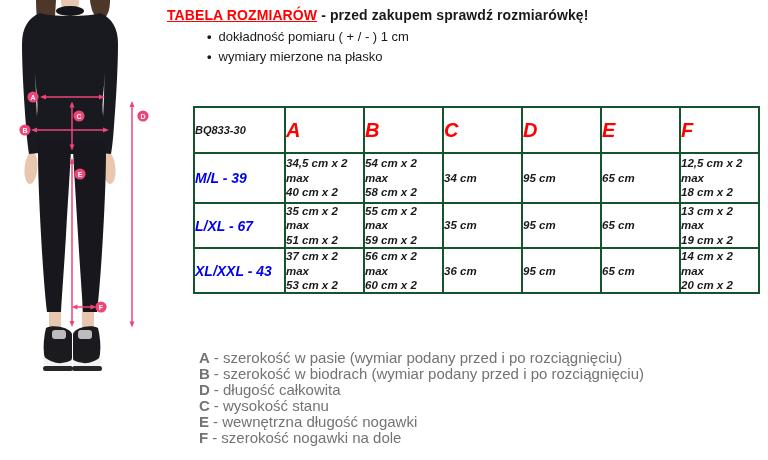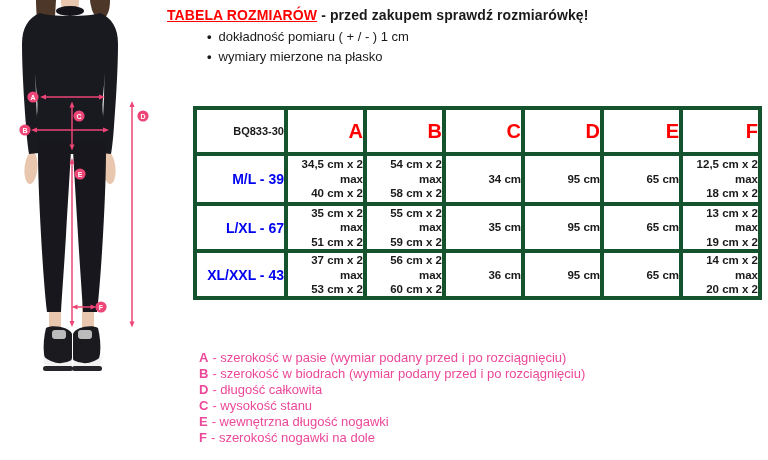--- a/index.html
+++ b/index.html
@@ -22,31 +22,31 @@
   .bullets { position:absolute; left:207px; top:27px; }
   .bullet-row { display:flex; align-items:flex-start; height:20px; }
   .bullet-dot { font-size:13px; font-weight:bold; color:#1a1a1a; margin-right:7px; line-height:20px; }
   .bullet-text { font-size:13px; font-weight:normal; color:#1a1a1a; line-height:20px; }
   
   table.size-table {
     position:absolute; left:193px; top:106px;
     border-collapse:collapse; table-layout:fixed; background:#fff;
   }
   table.size-table td {
-    border:4px solid #14532d; text-align:right; vertical-align:middle;
-    padding:0; overflow:hidden;
+    border:2px solid #14532d; text-align:left; vertical-align:middle;
+    padding:0; overflow:hidden;font-style:italic;
   }
   td.code-cell  { font-size:11px; font-weight:bold; color:#1a1a1a; }
   td.col-letter { font-size:20px; font-weight:bold; color:#ff0000; }
   td.size-cell  { font-size:14px; font-weight:bold; color:#0000f0; }
   td.val-cell   { font-size:11.5px; font-weight:bold; color:#1a1a1a;
                   line-height:1.25; white-space:pre-line; }
   
   .legend { position:absolute; left:199px; top:350px; }
-  .legend-row { font-size:13px; color:#ec4899; line-height:15.9px; }
+  .legend-row { font-size:15px; color:#737373; line-height:15.9px; }
   .legend-letter { font-weight:bold; margin-right:4px; }
 </style>
 </head>
 <body>
 
 <div id="page">
 
   <div id="figure-wrap">
     <svg width="190" height="460" viewBox="0 0 190 460">
 

